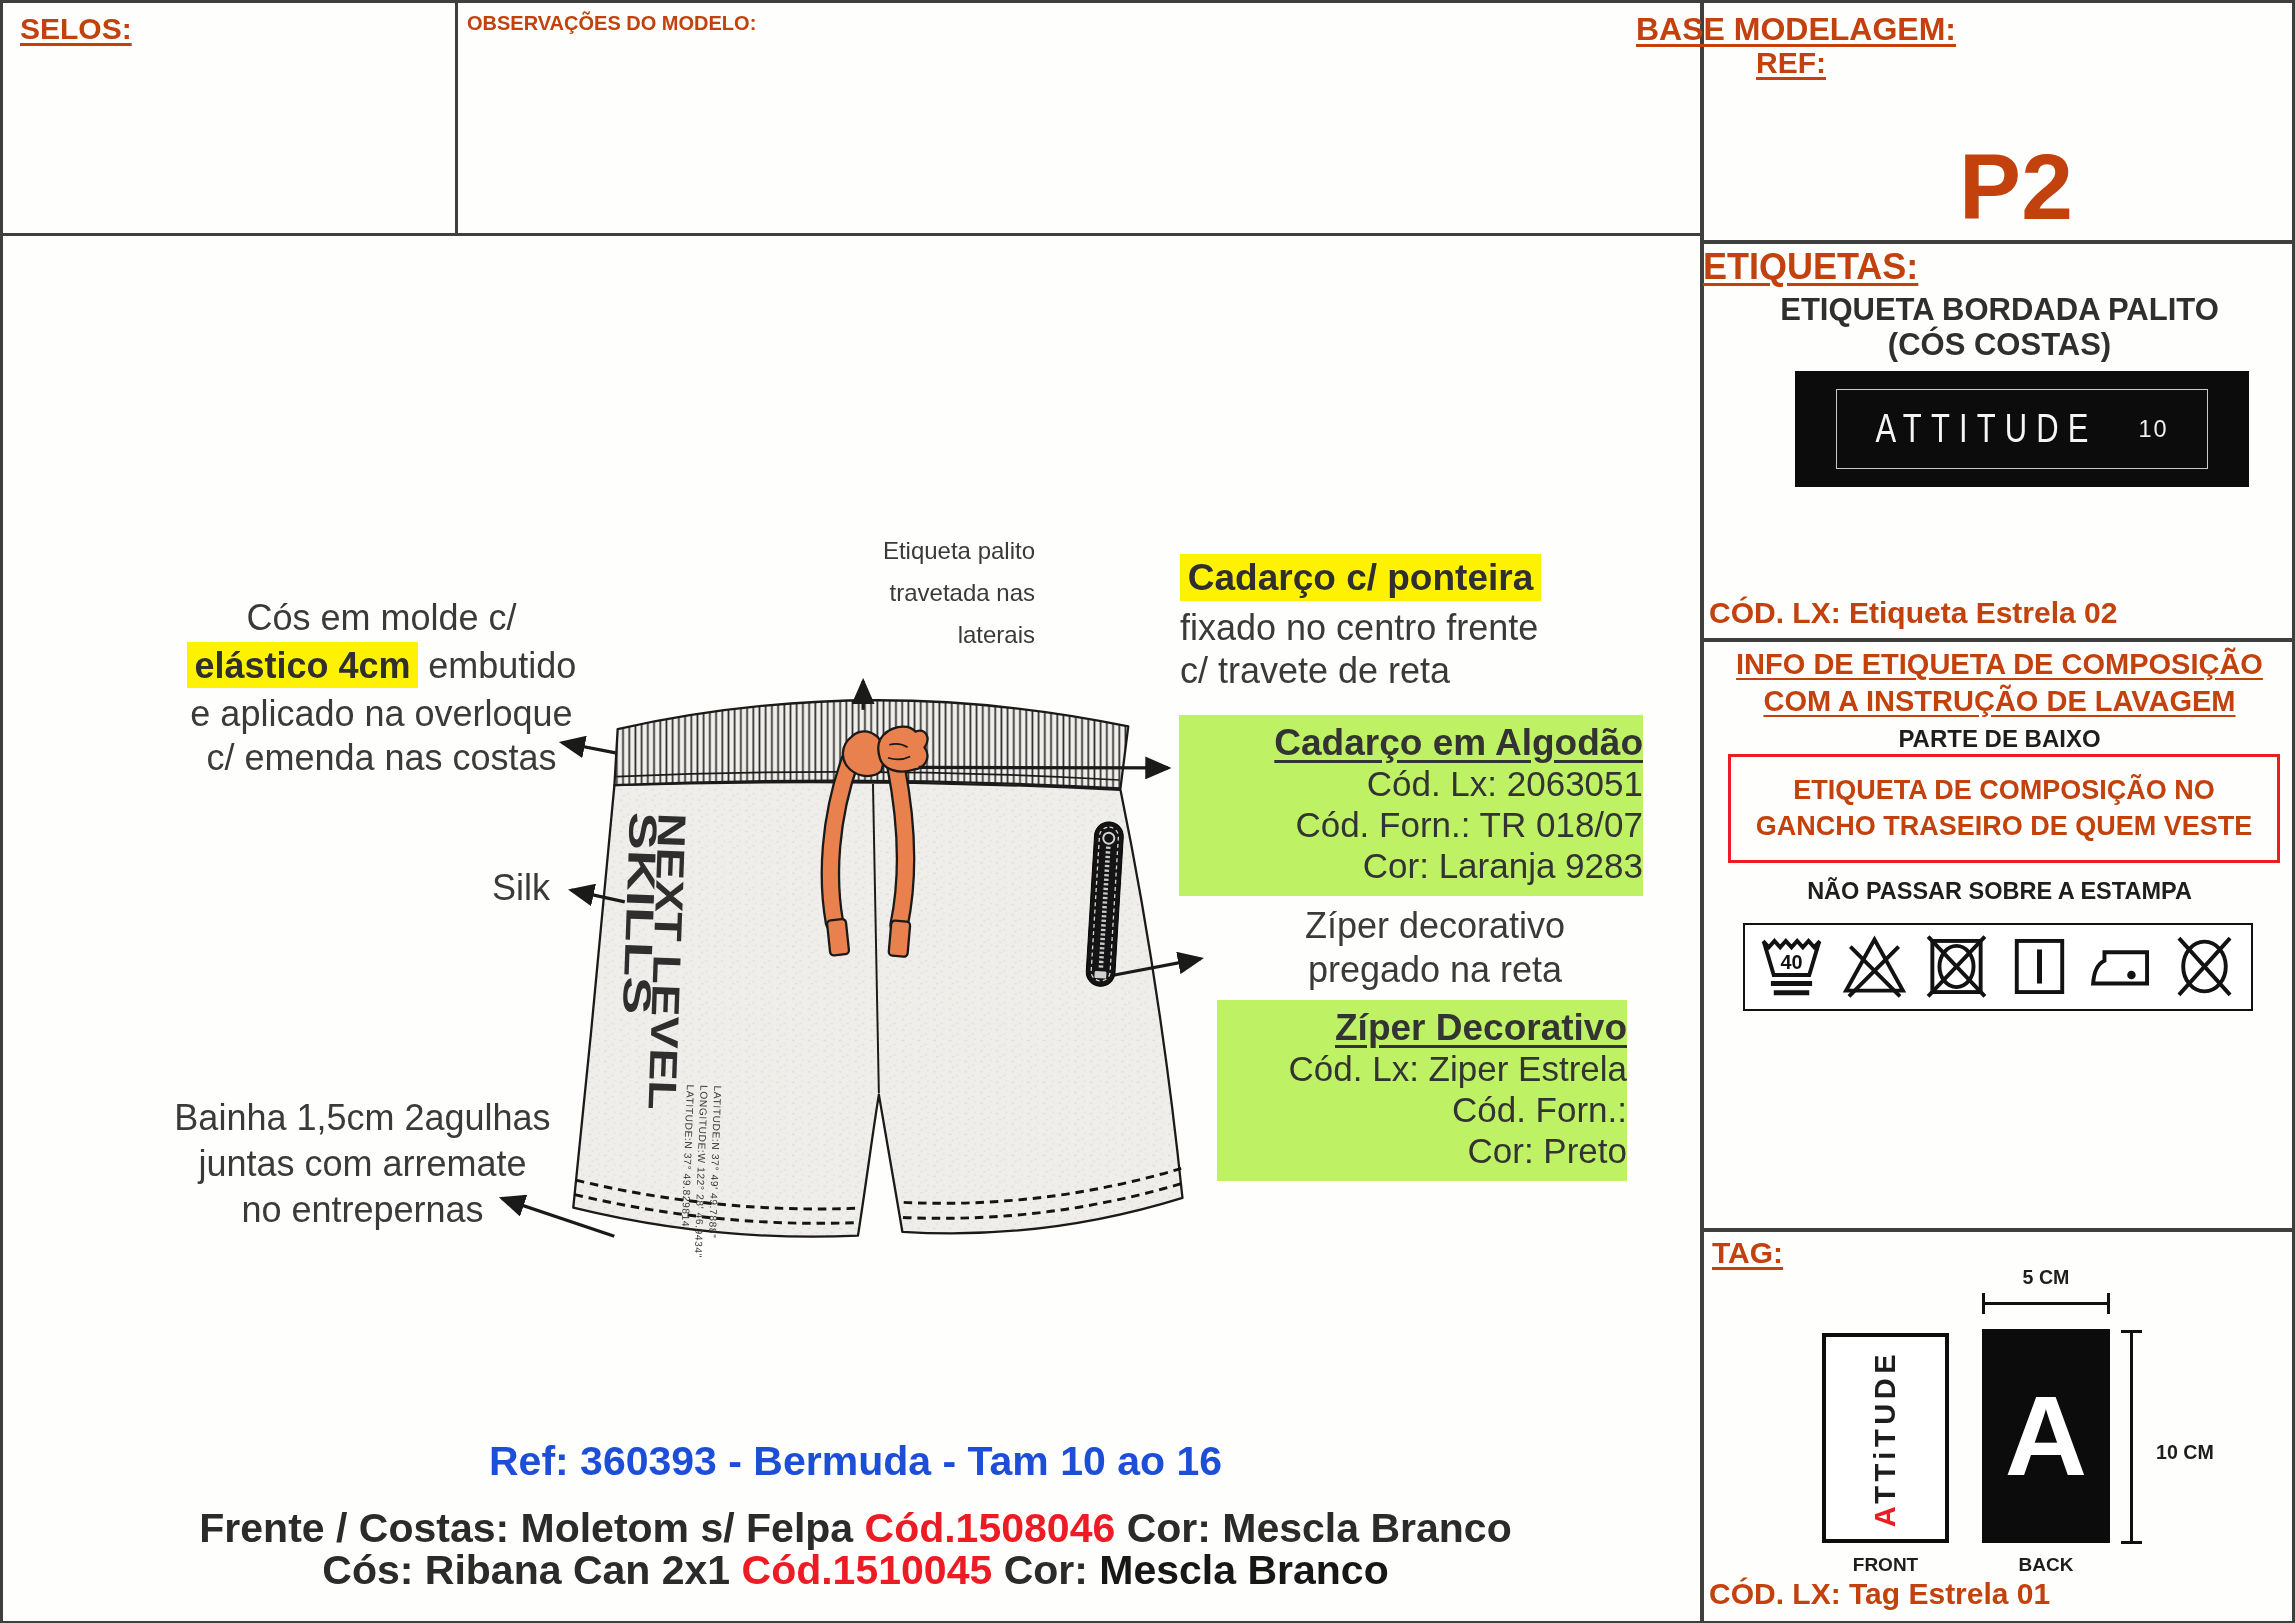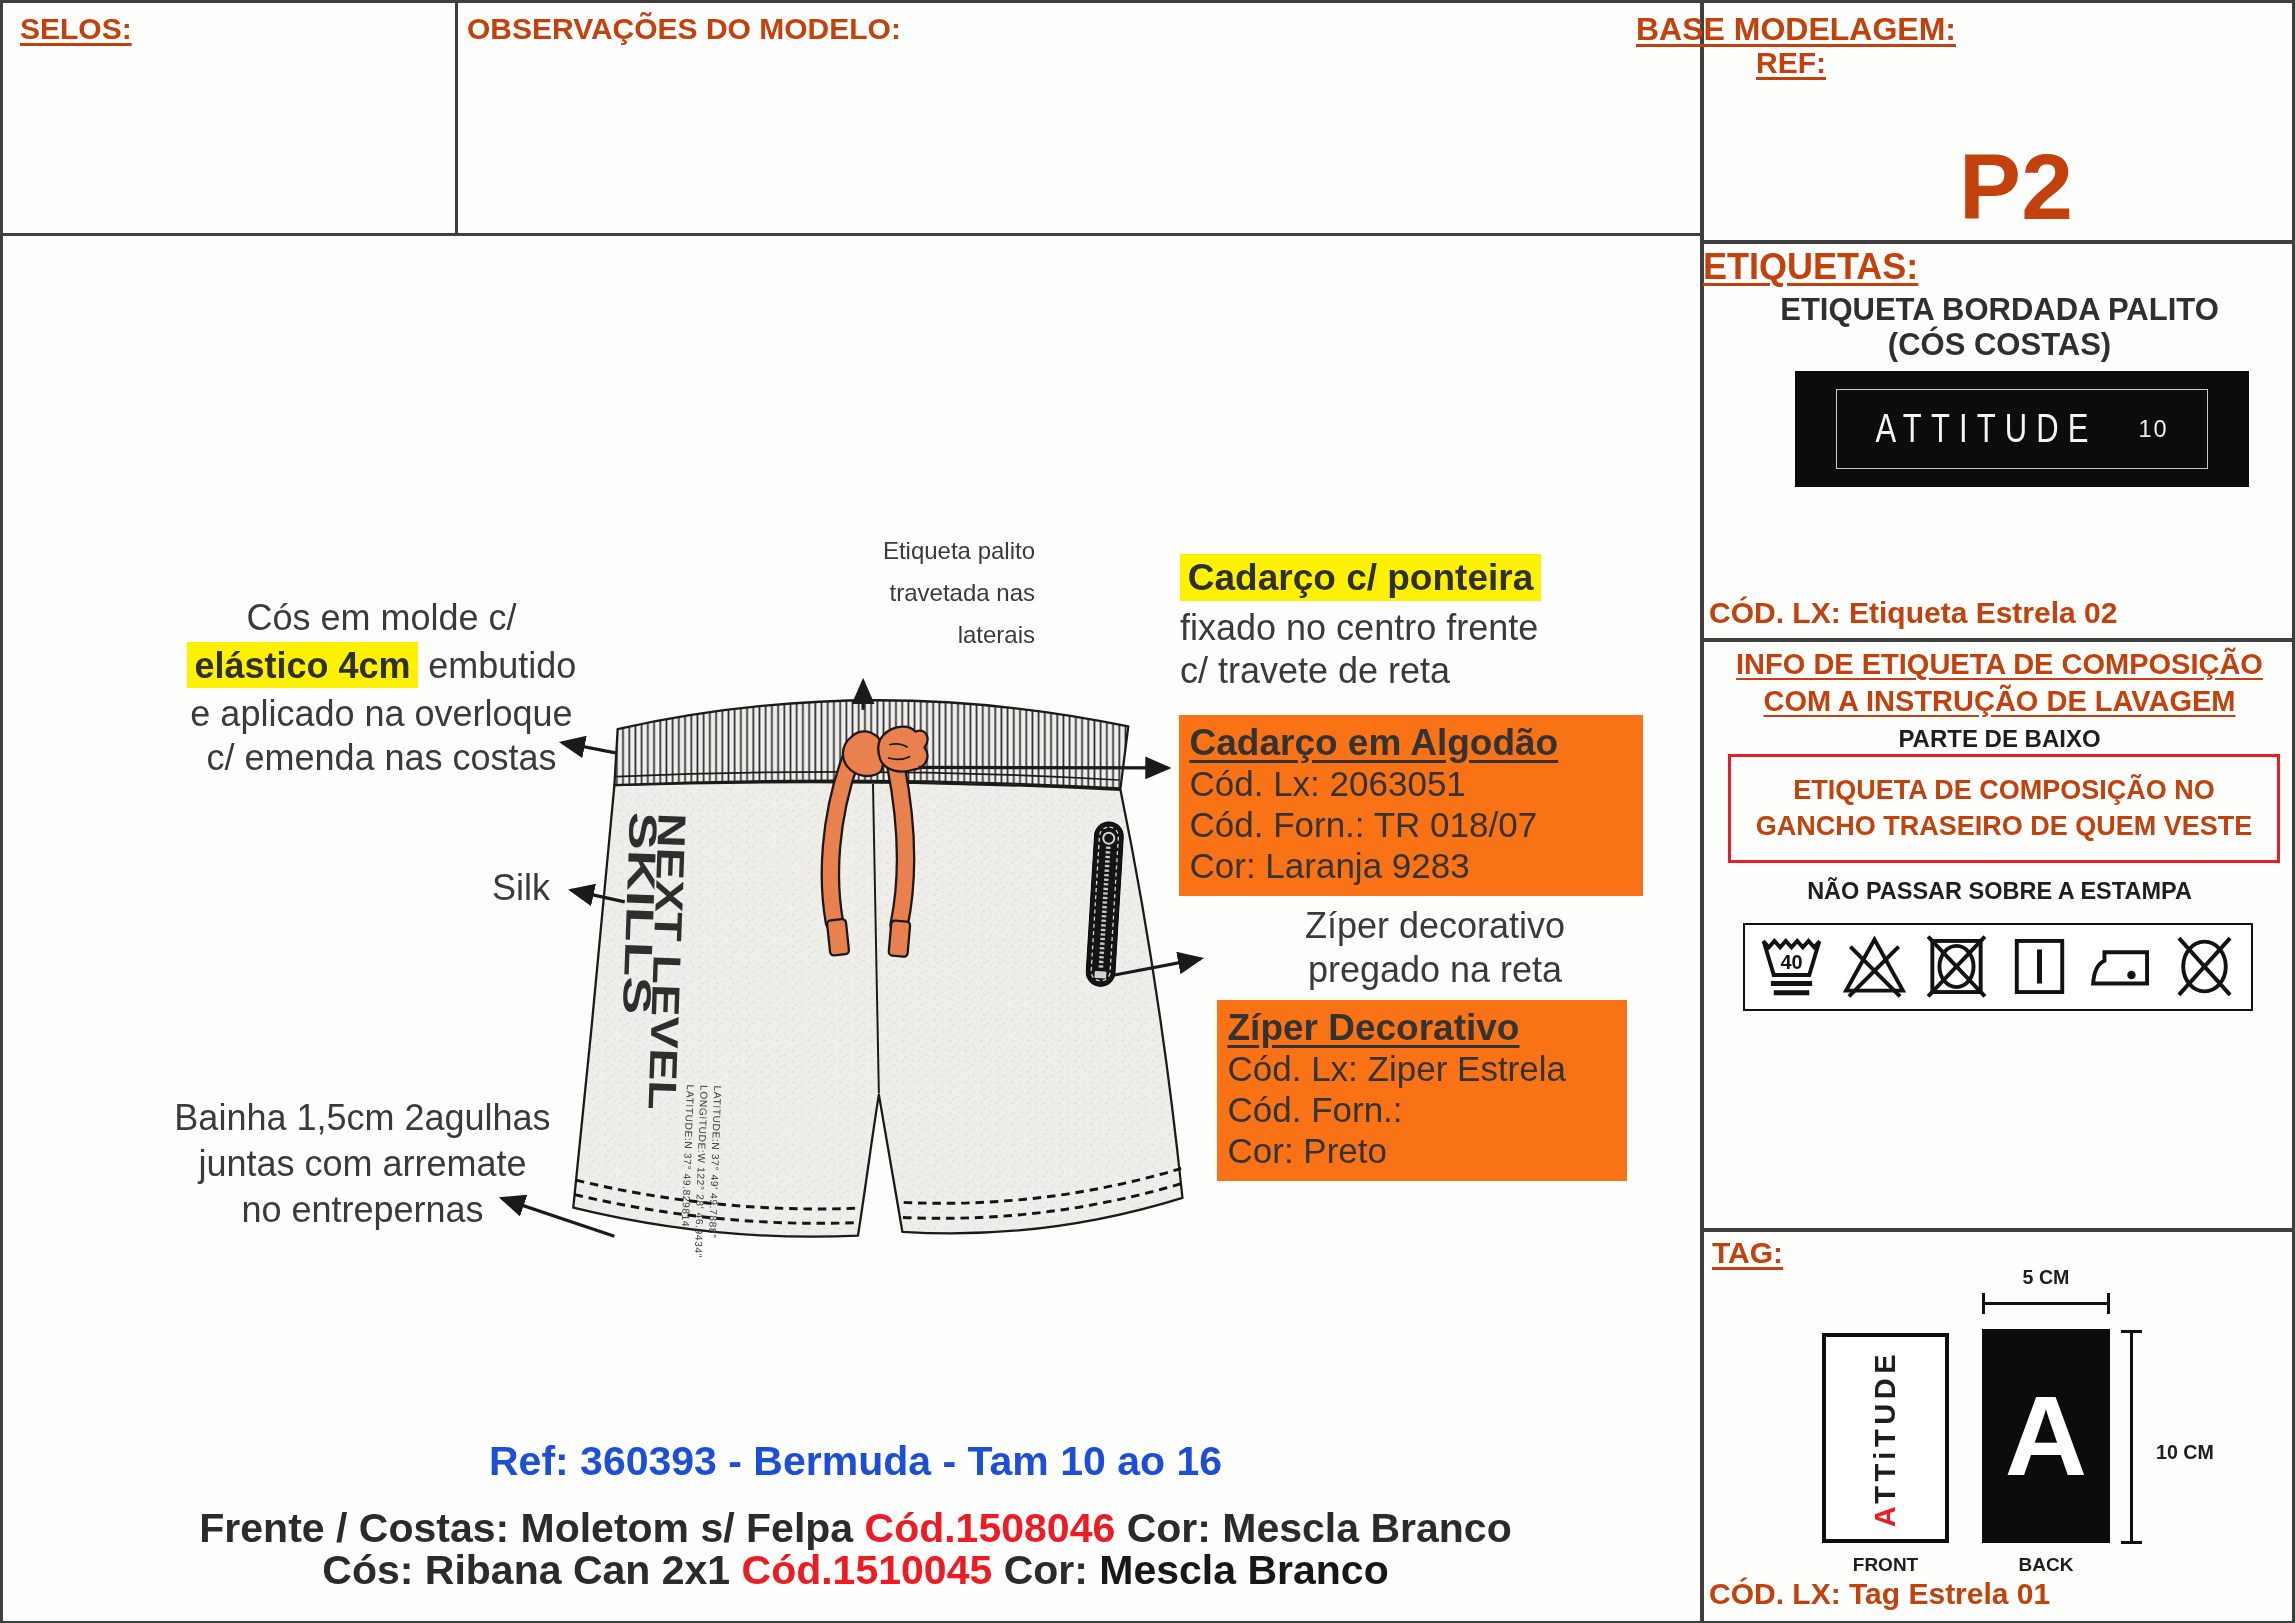--- a/index.html
+++ b/index.html
@@ -8,40 +8,40 @@
         font-family:"Liberation Sans","DejaVu Sans",sans-serif;}
   .abs{position:absolute;}
   .gline{position:absolute;background:#3F3F3F;}
   .rh{color:#c2410c;font-weight:bold;}
   .u{text-decoration:underline;text-underline-offset:3.9px;}
   .dark{color:#2F2F2F;font-weight:bold;}
   .ann{color:#3A3A3A;}
   .ctr{text-align:center;}
   .nw{white-space:nowrap;}
   .hl{background:#FFF200;color:#2F2F2F;font-weight:bold;padding:2.6px 7.8px;}
-  .ybox{background:#f97316;color:#333;}
+  .ybox{background:#bef264;color:#333;text-align:right;}
   .ybox .t{font-weight:bold;text-decoration:underline;text-underline-offset:4.6px;}
   .caption{font-weight:bold;color:#1E1E1E;}
   .tickH{position:absolute;background:#111;}
   svg text{font-family:"Liberation Sans","DejaVu Sans",sans-serif;}
 </style>
 </head>
 <body>
 
 <div class="page">
 
   <div class="gline" style="left:452px;top:0;width:3.3px;height:232px;"></div>
   <div class="gline" style="left:0;top:230px;width:1698px;height:3.3px;"></div>
   <div class="gline" style="left:1697px;top:0;width:3.9px;height:1624px;"></div>
   <div class="gline" style="left:1701px;top:237px;width:594px;height:3.9px;"></div>
   <div class="gline" style="left:1701px;top:635px;width:594px;height:3.9px;"></div>
   <div class="gline" style="left:1701px;top:1225px;width:594px;height:3.9px;"></div>
 
   <div class="abs rh u nw" style="left:17px;top:9.1px;font-size:30px;">SELOS:</div>
-  <div class="abs rh nw" style="left:464px;top:9.1px;font-size:30px;">OBSERVAÇÕES DO MODELO:</div>
+  <div class="abs rh nw" style="left:464px;top:9.1px;font-size:20px;">OBSERVAÇÕES DO MODELO:</div>
   <div class="abs rh u nw" style="left:1633px;top:7.8px;font-size:32px;">BASE MODELAGEM:</div>
   <div class="abs rh u nw" style="left:1709px;top:43px;font-size:30px;margin-left:44px;">REF:</div>
   <div class="abs rh ctr nw" style="left:1698px;top:131px;width:597px;font-size:93px;padding-left:33px;box-sizing:border-box;">P2</div>
 
   <div class="abs rh u nw" style="left:1700px;top:243px;font-size:36px;">ETIQUETAS:</div>
   <div class="abs dark ctr nw" style="left:1698px;top:289px;width:597px;font-size:31px;">ETIQUETA BORDADA PALITO</div>
   <div class="abs dark ctr nw" style="left:1698px;top:324px;width:597px;font-size:31px;">(CÓS COSTAS)</div>
 
   <div class="abs" style="left:1792px;top:368px;width:454px;height:116px;background:#0C0C0C;">
     <div class="abs" style="left:41px;right:41px;top:18.3px;bottom:18.3px;border:1.3px solid #C9C9C9;display:flex;align-items:center;justify-content:center;gap:41px;">

